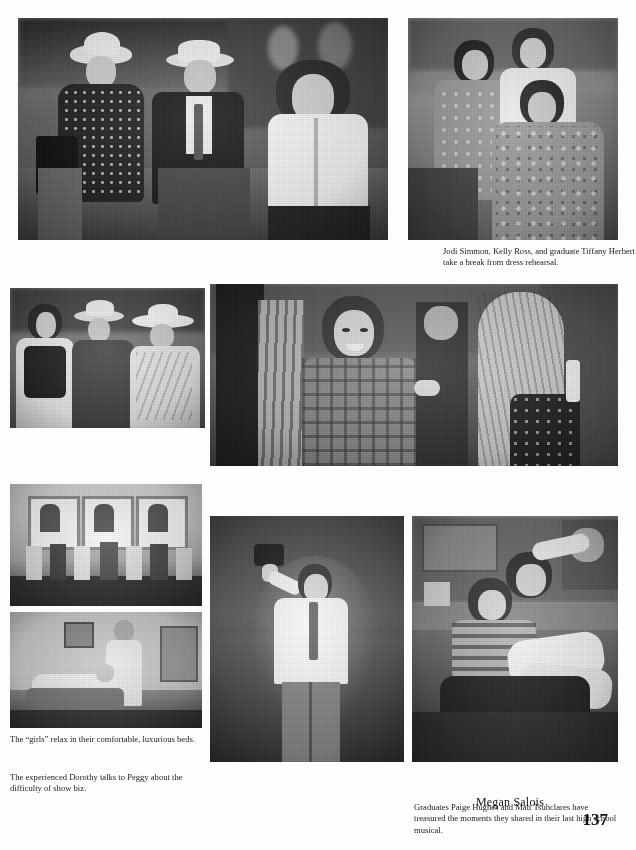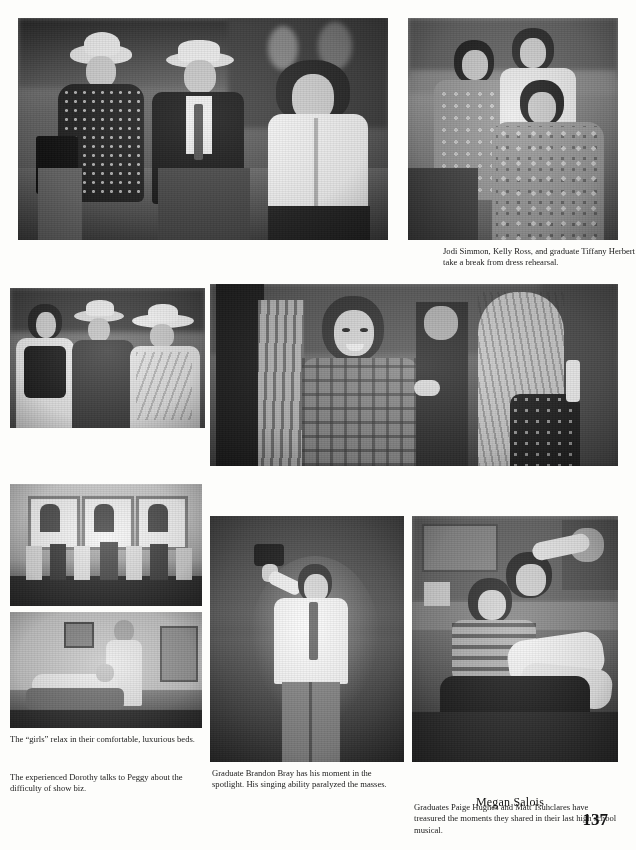--- a/index.html
+++ b/index.html
@@ -268,21 +268,20 @@
     <div class="shape" style="left:94px;top:58px;width:24px;height:28px;border-radius:45%;background:#ded5c8;"></div>
 
     <div class="shape" style="left:64px;top:82px;width:74px;height:86px;border-radius:10px 10px 2px 2px;background:#f1f1ec;"></div>
     <div class="shape" style="left:99px;top:86px;width:9px;height:58px;background:#6d6b66;border-radius:2px;"></div>
 
     <div class="shape" style="left:72px;top:166px;width:58px;height:80px;background:#8a8782;"></div>
     <div class="shape" style="left:99px;top:166px;width:3px;height:80px;background:#5d5b56;"></div>
     <div class="grain"></div>
     <div class="vig"></div>
   </div>
-  <div class="caption" style="left:212px; top:768px; width:194px;">Graduate Brandon Bray has his moment in  the spotlight.  His singing ability paralyzed  the masses.</div>
 
   <div class="photo" style="left:412px; top:516px; width:206px; height:246px;">
     <div class="ph-base" style="background:linear-gradient(180deg,#9f9f99 0%,#75756f 48%,#3f3f3c 100%);"></div>
 
     <div class="shape soft" style="left:0;top:0;width:206px;height:86px;background:#6d6d68;"></div>
     <div class="shape" style="left:10px;top:8px;width:72px;height:44px;background:#8e8e88;border:2px solid #5b5b56;"></div>
     <div class="shape" style="left:150px;top:4px;width:56px;height:70px;background:#5d5d59;"></div>
     <div class="shape" style="left:158px;top:12px;width:34px;height:34px;border-radius:45%;background:#b8b0a3;"></div>
 
     <div class="shape" style="left:0;top:86px;width:206px;height:28px;background:#8a8a84;"></div>

